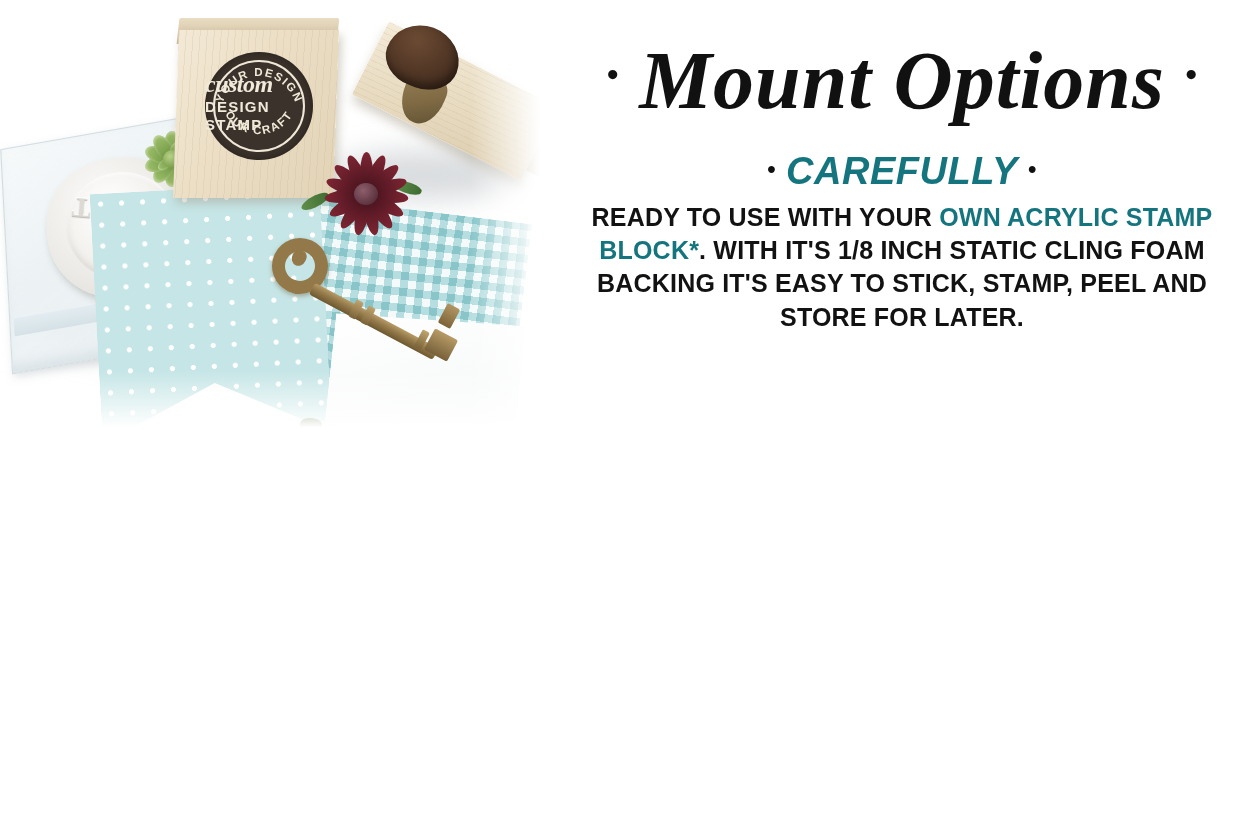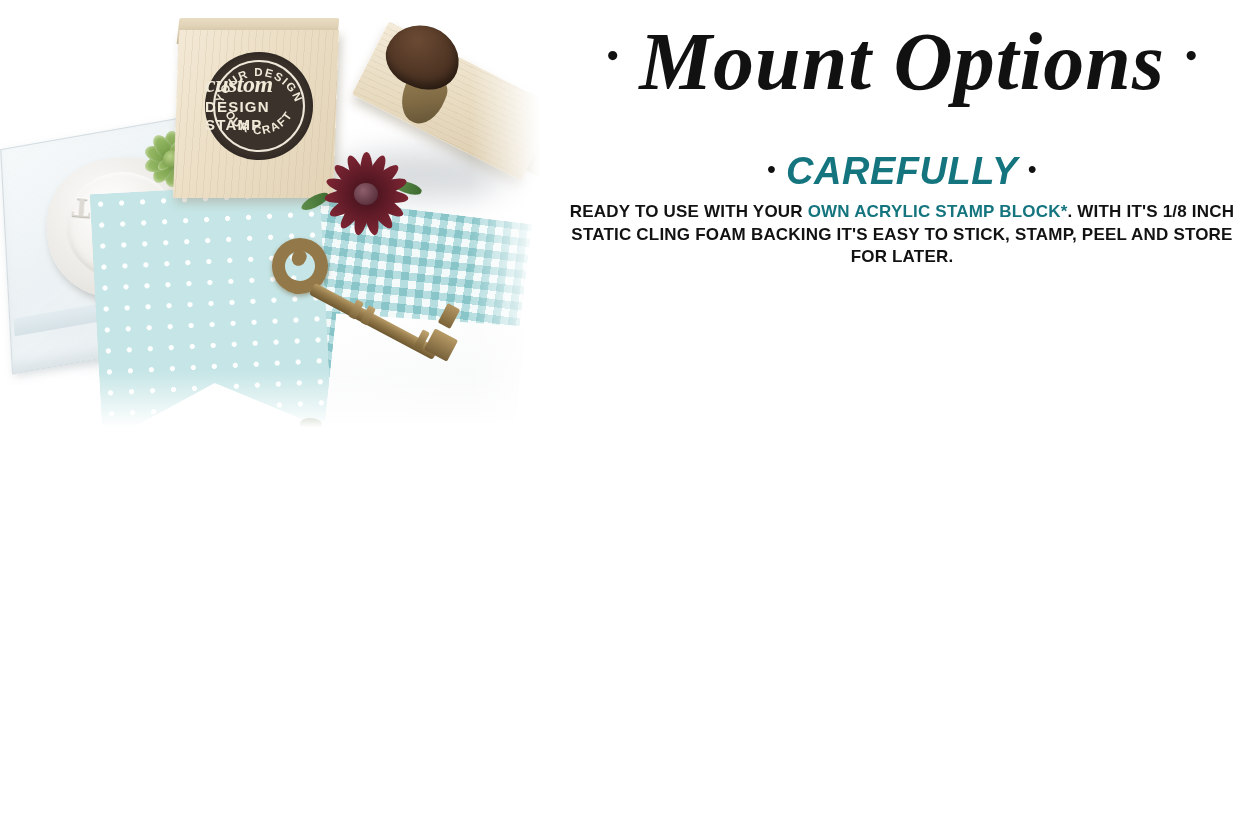--- a/index.html
+++ b/index.html
@@ -368,21 +368,21 @@
     position: absolute;
     left: 0; bottom: 0;
     width: 100%; height: 70px;
     background: linear-gradient(180deg, rgba(255,255,255,0) 0%, #ffffff 82%);
   }
 
   
   .title {
     position: absolute;
     left: 560px;
-    top: 21px;
+    top: 40px;
     width: 684px;
     text-align: center;
     font-family: "Liberation Serif", serif;
     font-style: italic;
     font-weight: bold;
     font-size: 82px;
     line-height: 1;
     color: #111111;
     white-space: nowrap;
   }
@@ -424,21 +424,21 @@
     color: #111111;
     font-style: normal;
     font-size: 24px;
     vertical-align: 7px;
     padding: 0 10px;
   }
 
   .sec-body {
     font-family: "Liberation Sans", sans-serif;
     font-weight: bold;
-    font-size: 17px;
+    font-size: 25px;
     line-height: 1.33;
     letter-spacing: 0.2px;
     color: #121212;
     margin-top: 9px;
   }
   .sec-body .hl { color: #15757F; }
 
   .footnote {
     position: absolute;
     right: 24px;

